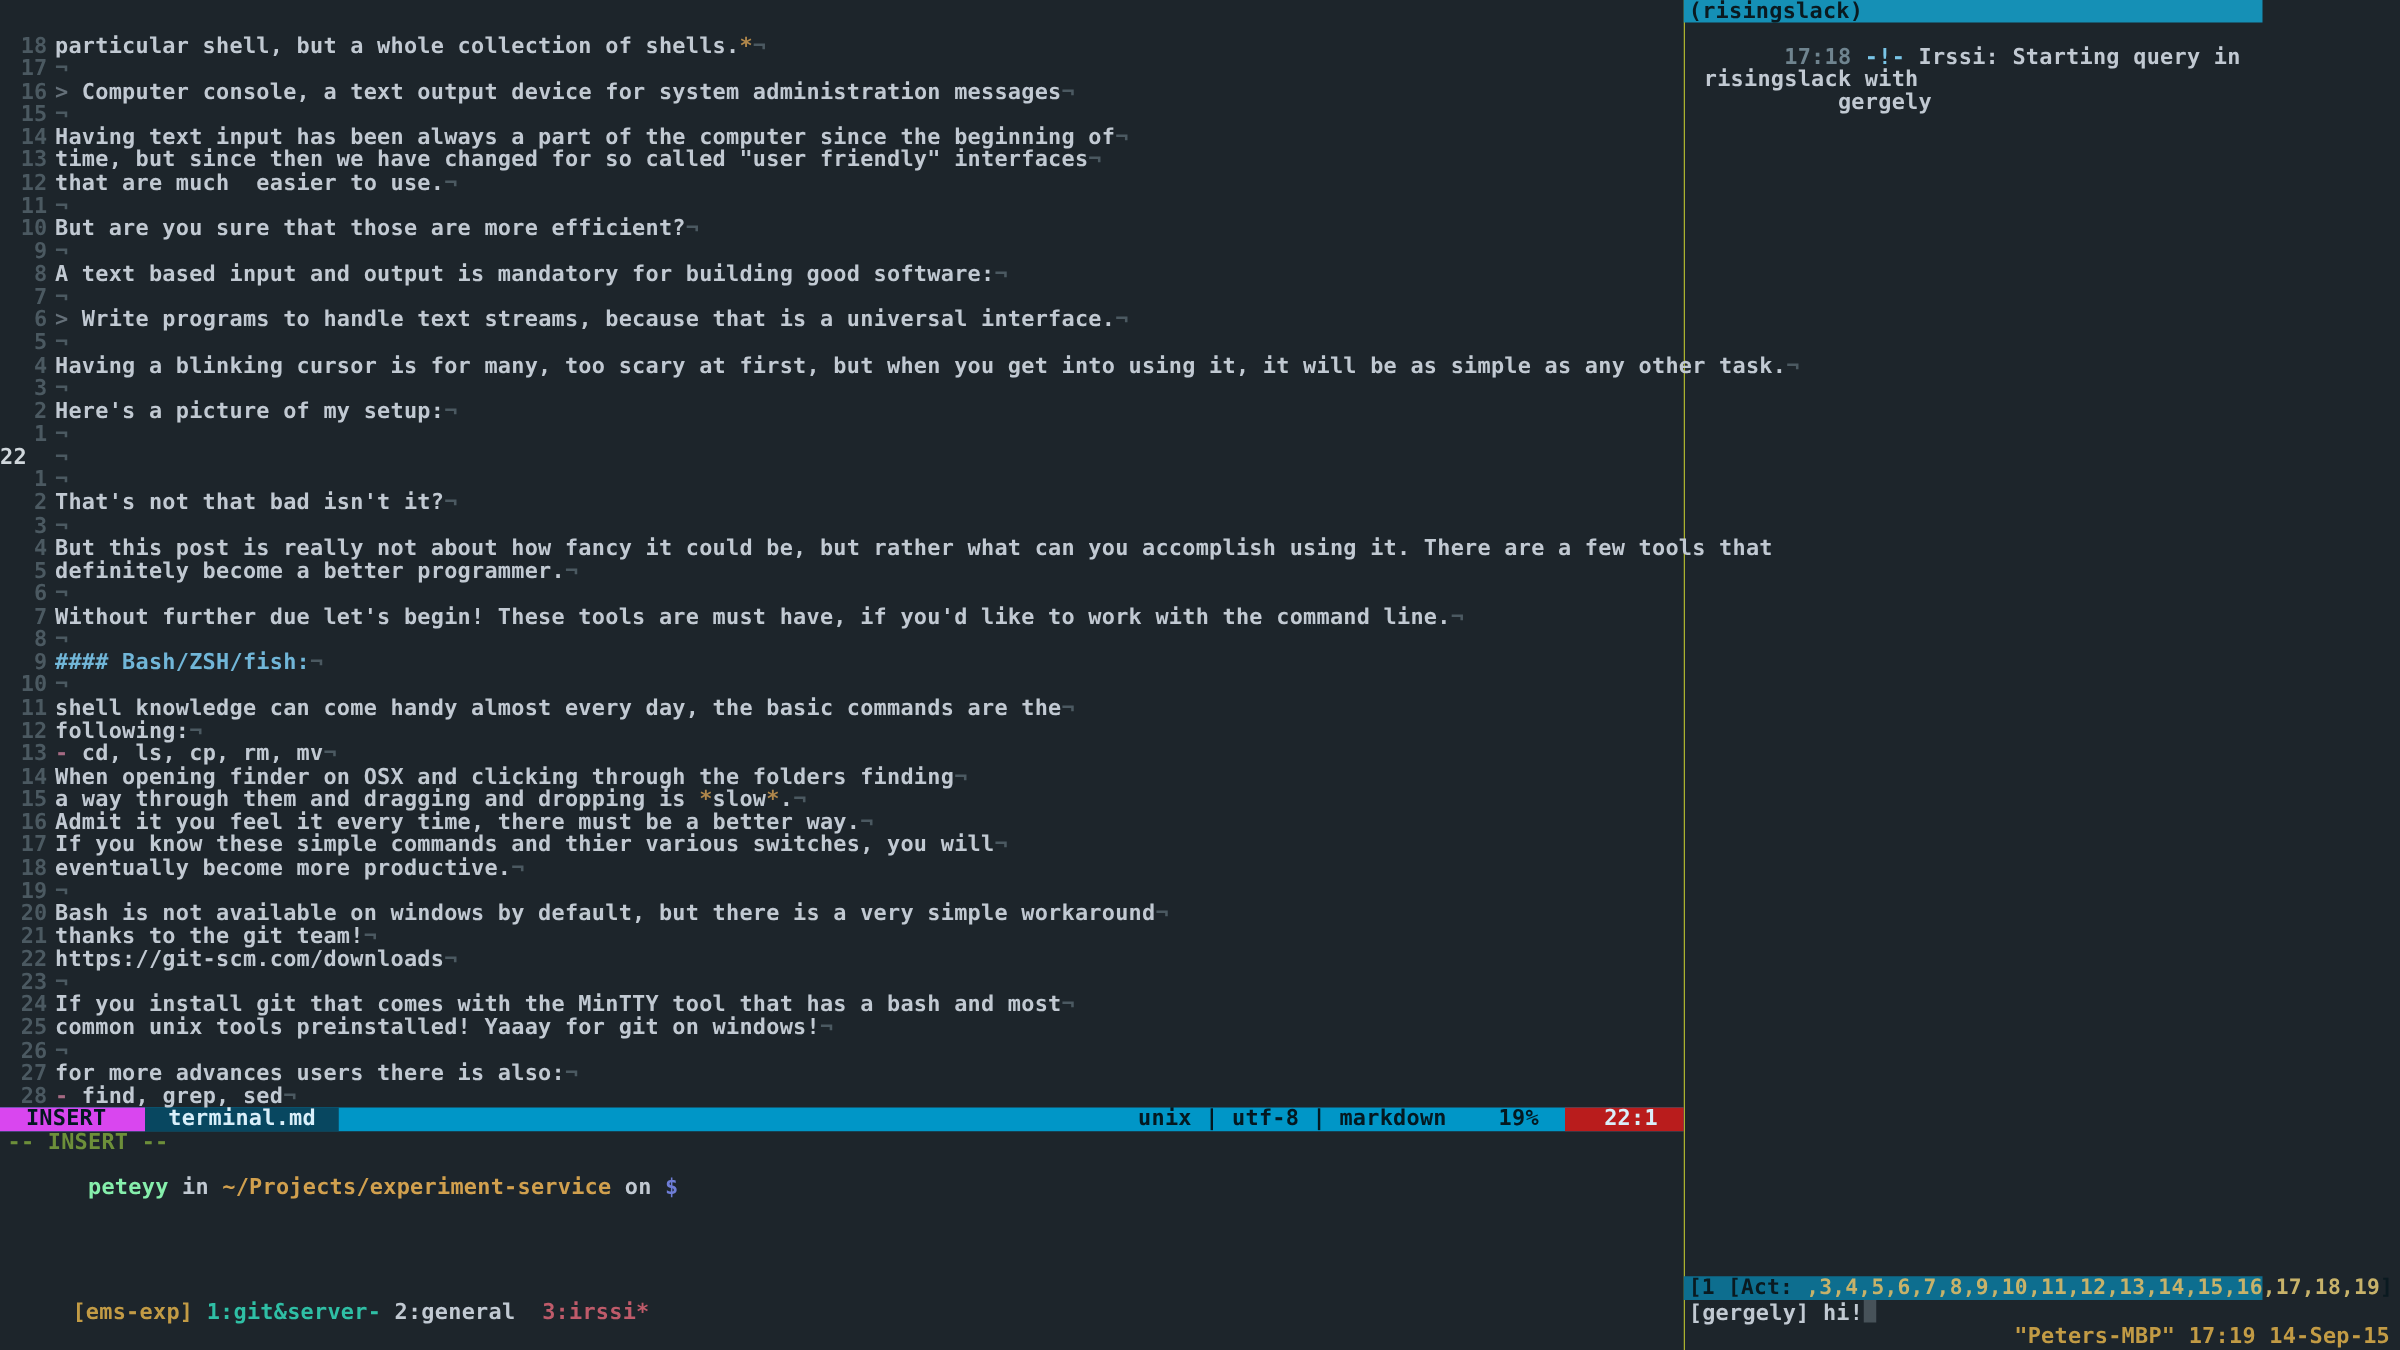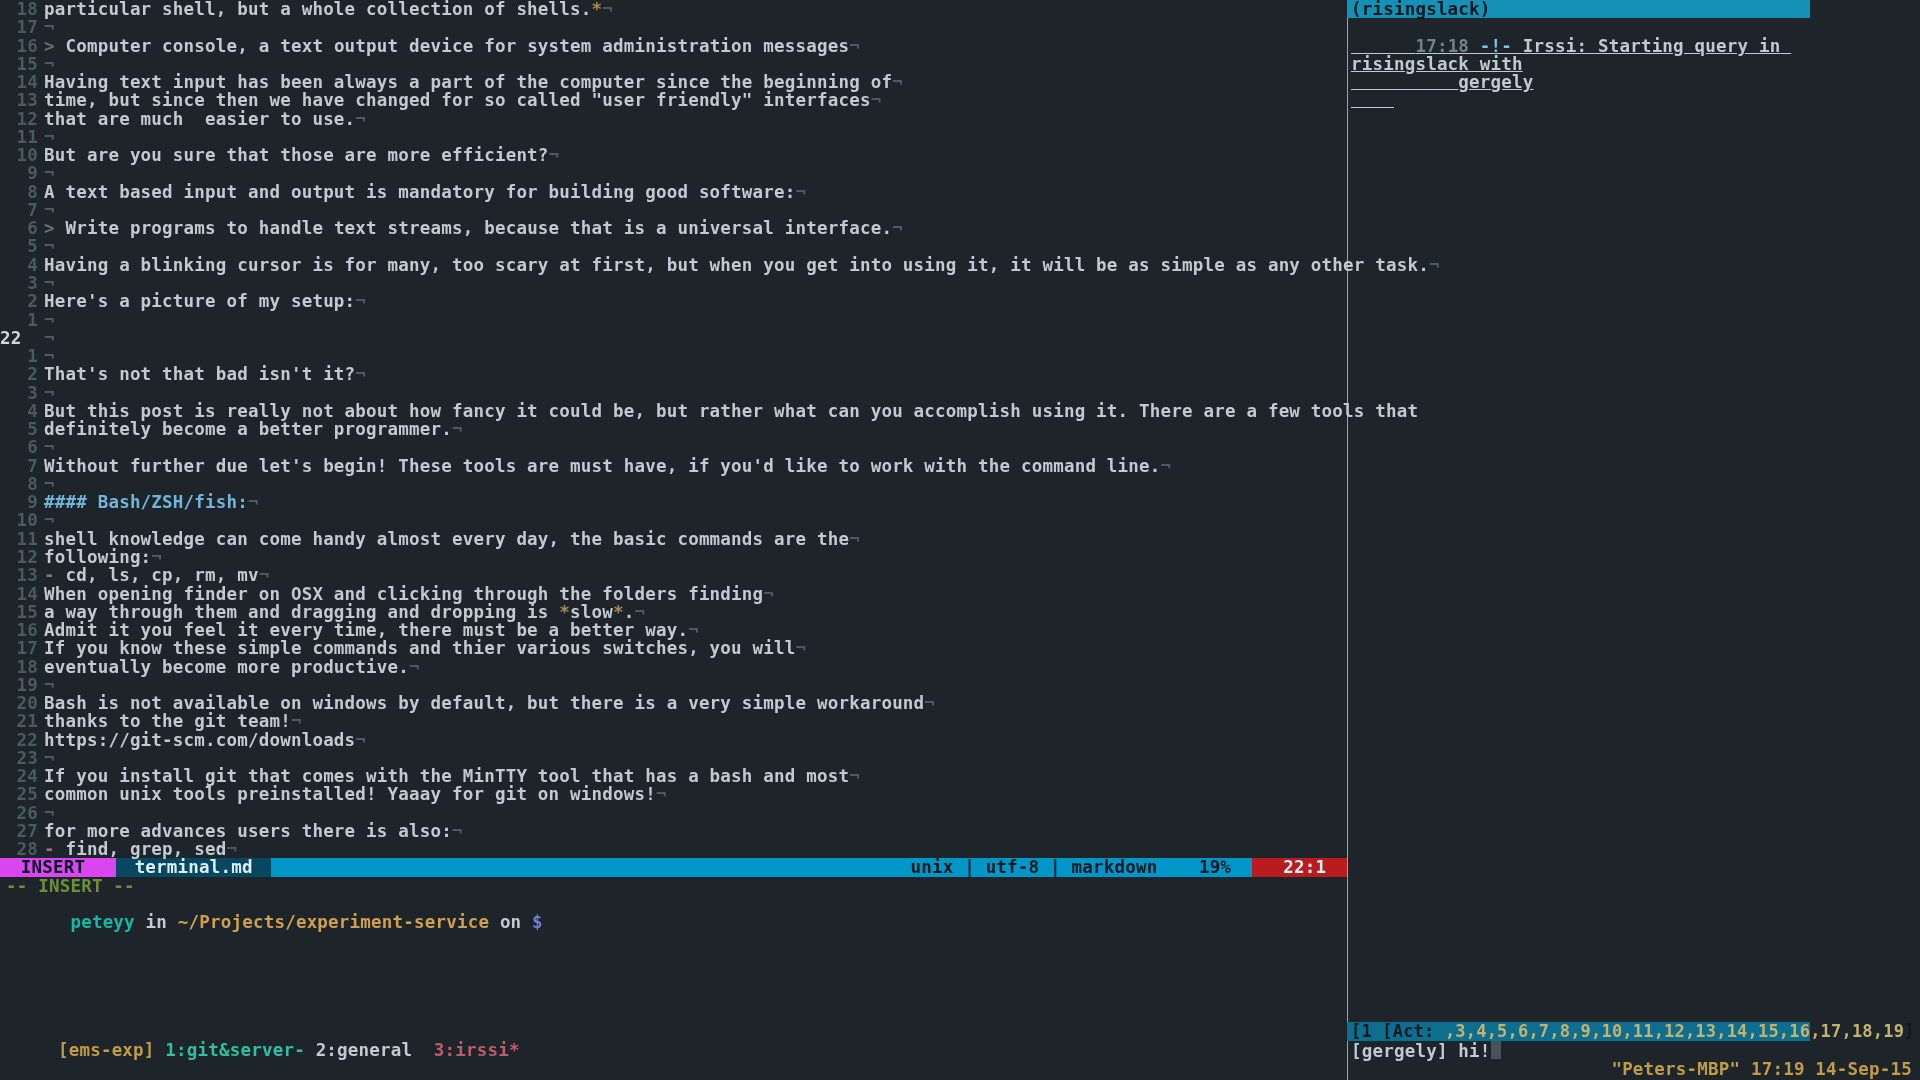--- a/index.html
+++ b/index.html
@@ -43,20 +43,21 @@
     position: absolute;
     top: 0;
     bottom: 0;
     left: 1347px;
     width: 1px;
     background: #aab12f;
   }
   .editor-area {
     flex: 1;
     position: relative;
+    margin-top: 28px;
   }
   .code-line {
     display: flex;
     white-space: pre;
   }
   .gutter {
     width: 38px;
     text-align: right;
     padding-right: 6px;
     color: #4b5961;
@@ -122,37 +123,36 @@
   }
   .vim-insert-line {
     color: #6d8f3a;
     padding-left: 6px;
     white-space: pre;
   }
   .shell-prompt {
     padding-left: 6px;
     white-space: pre;
   }
-  .shell-prompt .user { color: #14b8a6; }
+  .shell-prompt .user { color: #86efac; }
   .shell-prompt .in   { color: #c1c9d2; }
   .shell-prompt .path { color: #d1a04e; }
   .shell-prompt .on   { color: #c1c9d2; }
   .shell-prompt .sym  { color: #6e7dd6; }
   .irc-header {
     background: #1590b6;
     color: #0a1a20;
     padding: 0 4px;
     white-space: pre;
   }
   .irc-body {
     flex: 1;
     white-space: pre-wrap;
     color: #c1c9d2;
-    padding-left: 4px;
-    text-decoration: underline;
+    padding-left: 16px;
   }
   .irc-body .time { color: #6f848f; }
   .irc-body .sep { color: #79c5e7; }
   .irc-body .name { color: #c1c9d2; }
   .irc-act {
     background: #0d6e8f;
     color: #0a1a20;
     padding: 0 4px;
     white-space: pre;
     font-size: 17px;

